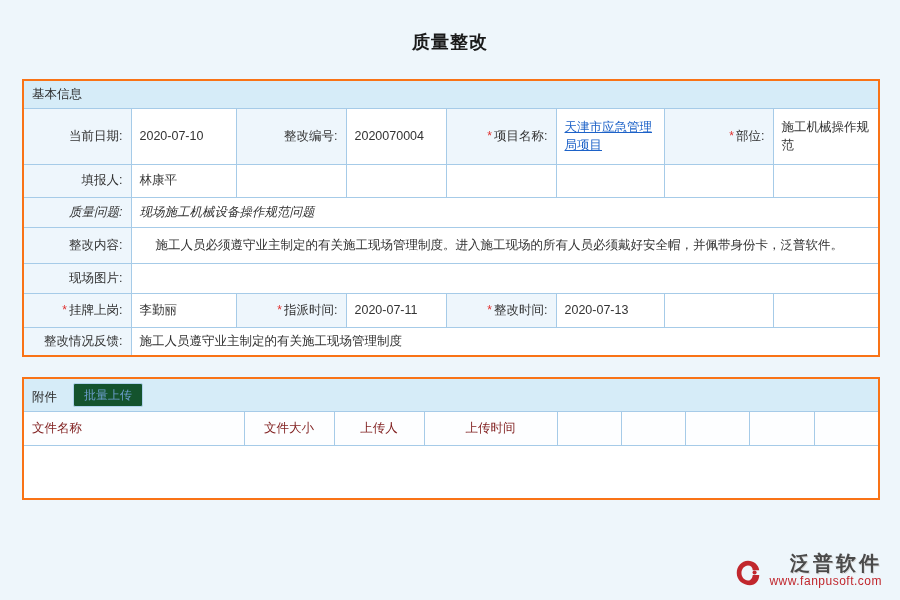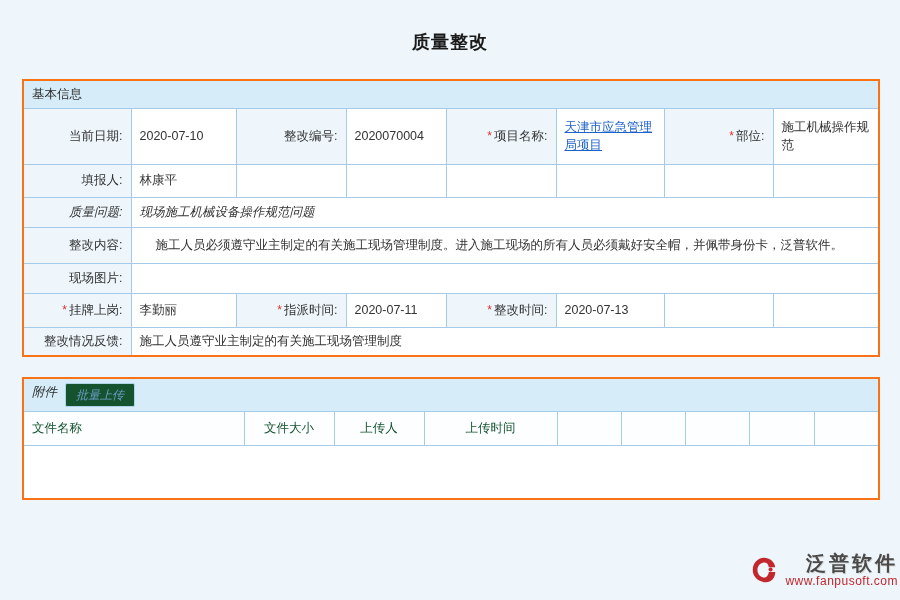--- a/index.html
+++ b/index.html
@@ -56,40 +56,40 @@
   tr.r5 td { height: 30px; }
   tr.r6 td { height: 34px; }
   tr.r7 td { height: 25px; }
   .req { color: #e0312f; margin-right: 2px; font-size: 12px; }
   a.link {
     color: #1d62c8;
     text-decoration: underline;
     cursor: pointer;
   }
   .gap { height: 20px; }
-  .attach-bar { display: flex; align-items: flex-start; gap: 8px; font-style: italic; }
+  .attach-bar { display: flex; align-items: flex-end; gap: 16px; }
   .btn-batch {
     display: inline-block;
     background: #14532d;
     border: 1px solid #b0d3ec;
     color: #6d9ecf;
     font-size: 12px;
     padding: 2px 10px;
     border-radius: 2px;
     cursor: pointer;
   }
-  td.att-h { height: 34px; background: #fdfeff; color: #14532d; font-size: 13px; }
+  td.att-h { height: 34px; background: #fdfeff; color: #7f1d1d; font-size: 13px; }
   td.att-h.c { text-align: center; }
   td.att-empty { height: 54px; background: #fff; }
   .footer-logo {
     position: absolute;
-    right: 2px;
+    right: 18px;
     bottom: 12px;
     display: flex;
-    align-items: center;
+    align-items: flex-end;
     gap: 6px;
   }
   .logo-icon { width: 30px; height: 30px; }
   .logo-txt { display: flex; flex-direction: column; align-items: flex-end; }
   .logo-brand {
     font-size: 20px;
     font-weight: bold;
     color: #4a4a4a;
     letter-spacing: 3px;
     line-height: 1.1;

